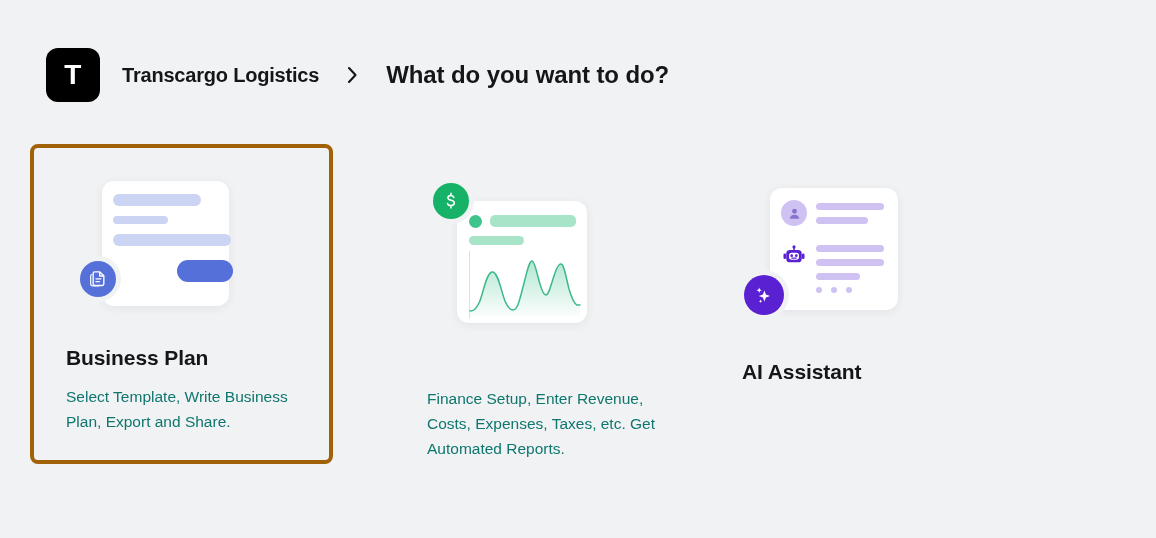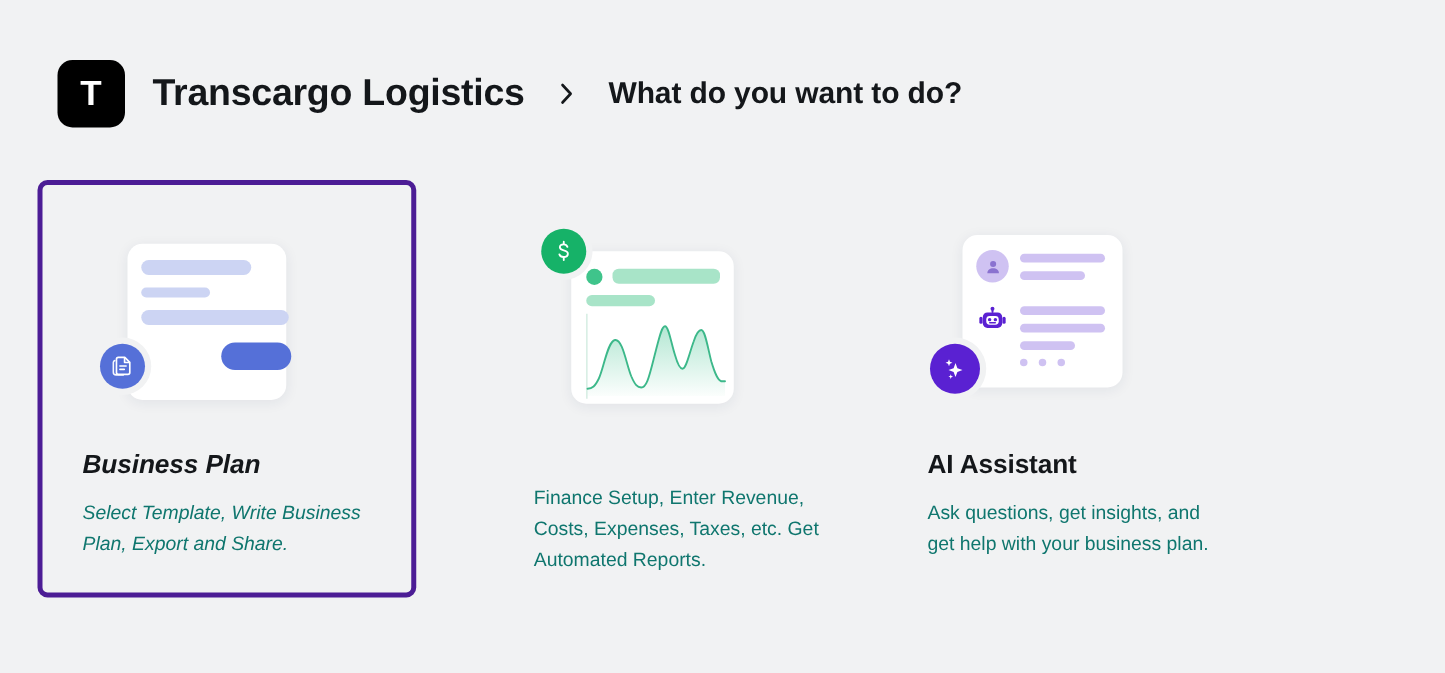--- a/index.html
+++ b/index.html
@@ -43,21 +43,21 @@
     display: flex;
     align-items: center;
     justify-content: center;
     font-size: 28px;
     font-weight: 700;
     letter-spacing: 0.5px;
     flex: none;
   }
 
   .org-name {
-    font-size: 30px;
+    font-size: 20px;
     font-weight: 700;
     color: #14171a;
     letter-spacing: -0.2px;
     white-space: nowrap;
   }
 
   .crumb-sep {
     font-size: 22px;
     color: #14171a;
     font-weight: 500;
@@ -88,23 +88,22 @@
 
   .card {
     position: relative;
     width: 303px;
     padding: 34px 34px 30px 36px;
     border-radius: 8px;
     background: transparent;
   }
 
   .card.highlighted {
-    border: 4px solid #4c1d95;
-    padding: 30px 30px 26px 32px;
-    font-style: italic;
+    border: 4px solid #a16207;
+    padding: 16px 30px 26px 32px;
   }
 
   .card-2 { margin-left: 46px; width: 315px; padding-left: 48px; }
   .card-3 { margin-left: 0px; width: 320px; padding-left: 48px; }
 
   
   .illus {
     position: relative;
     height: 160px;
     margin-bottom: 22px;
@@ -397,17 +396,16 @@
         </div>
         <div class="badge ai-badge">
           <svg width="24" height="24" viewBox="0 0 24 24" fill="#ffffff">
             <path d="M12.4 7.4l1.5 4.1 4.1 1.5-4.1 1.5-1.5 4.1-1.5-4.1-4.1-1.5 4.1-1.5z"></path>
             <path d="M7.2 4.4l.75 2 2 .75-2 .75-.75 2-.75-2-2-.75 2-.75z"></path>
             <path d="M8.6 16.4l.5 1.35 1.35.5-1.35.5-.5 1.35-.5-1.35-1.35-.5 1.35-.5z"></path>
           </svg>
         </div>
       </div>
       <div class="card-title">AI Assistant</div>
-      <div class="card-desc">Ask questions, get insights, and get help with your business plan.</div>
     </div>
 
   </div>
 </div>
 
 </body></html>

